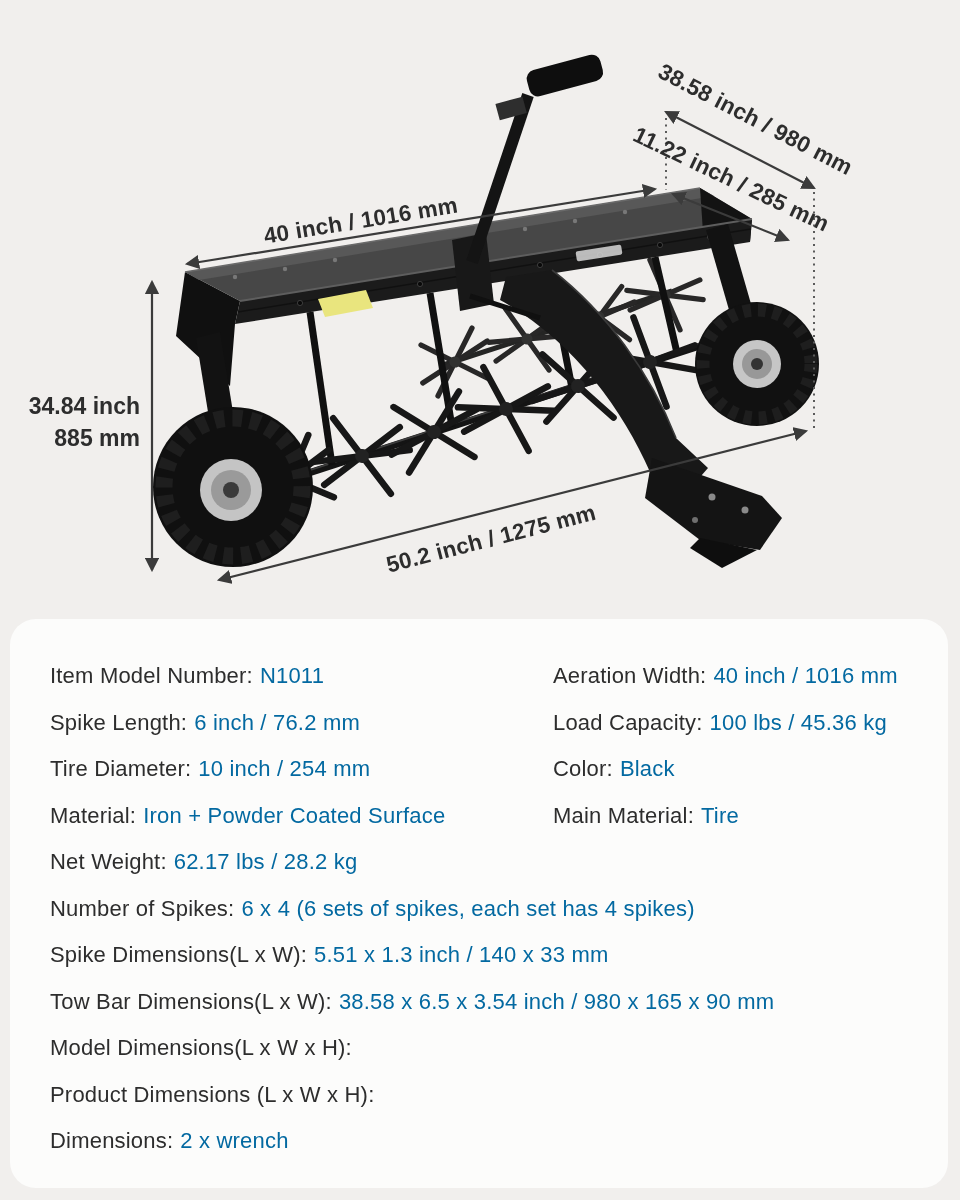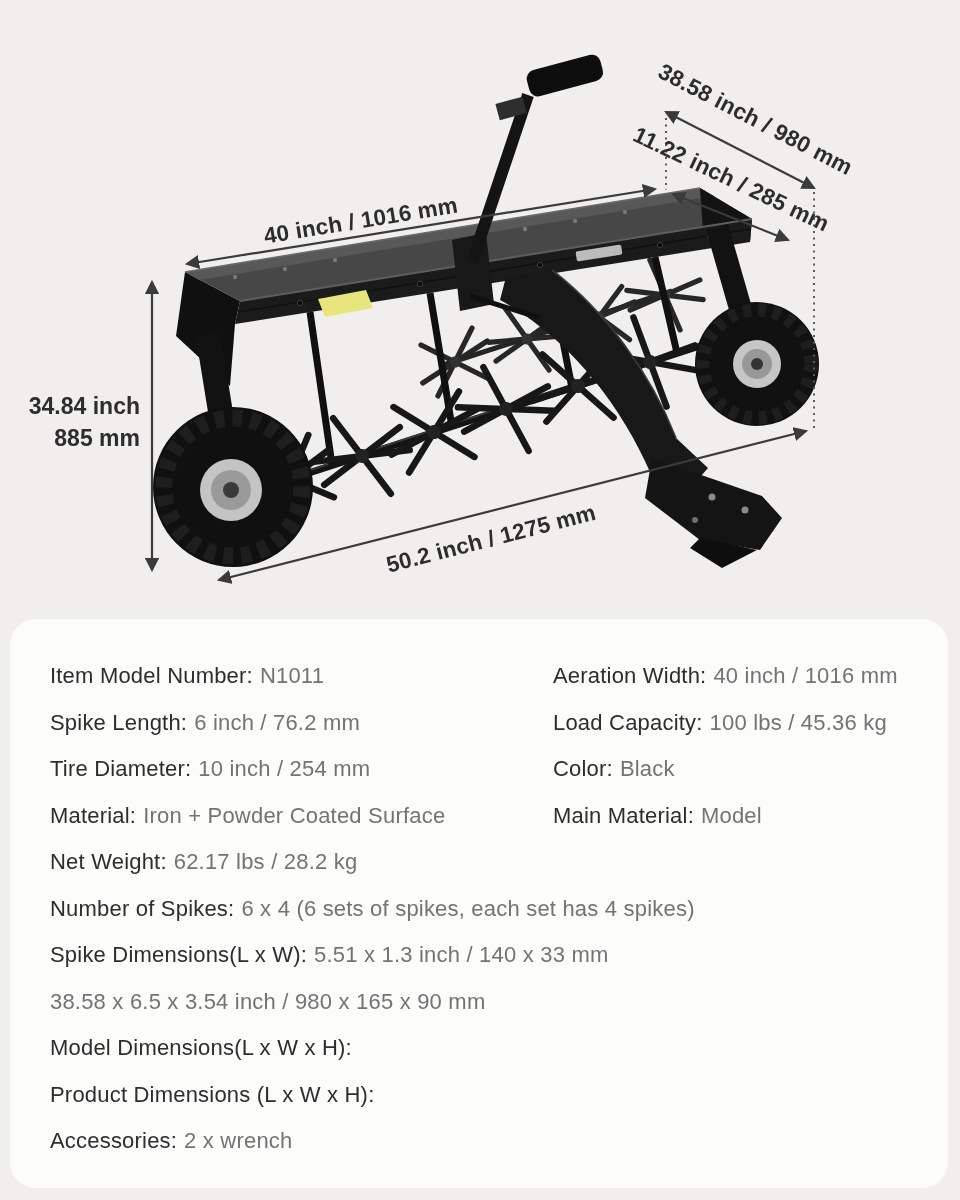--- a/index.html
+++ b/index.html
@@ -20,21 +20,21 @@
     background:#FCFCFB;border-radius:26px;
     box-sizing:border-box;
     padding:34px 44px 0 40px;
   }
   .cols{display:flex;}
   .col-l{width:503px;flex:none;}
   .col-r{flex:1;}
   .spec-row{height:46.5px;display:flex;align-items:center;white-space:nowrap;
     font-size:22px;color:#2D2D2D;letter-spacing:.2px;}
   .spec-label{color:#2D2D2D;margin-right:7px;}
-  .spec-value{color:#737373;}
+  .spec-value{color:#0369a1;}
 </style>
 </head>
 <body>
 
 <div class="figure-wrap">
 <svg width="960" height="620" viewBox="0 0 960 620">
   <defs>
     <marker id="ah" viewBox="0 0 10 10" refX="8.5" refY="5" markerWidth="6.5" markerHeight="6.5" orient="auto-start-reverse">
       <path d="M0,0 L10,5 L0,10 Z" fill="#3B3B3B"></path>
     </marker>
@@ -212,40 +212,41 @@
       <div class="spec-row">
         <span class="spec-label">Load Capacity:</span>
         <span class="spec-value">100 lbs / 45.36 kg</span>
       </div>
       <div class="spec-row">
         <span class="spec-label">Color:</span>
         <span class="spec-value">Black</span>
       </div>
       <div class="spec-row">
         <span class="spec-label">Main Material:</span>
-        <span class="spec-value">Model</span>
+        <span class="spec-value">Tire</span>
       </div>
     </div>
   </div>
   <div>
     <div class="spec-row">
       <span class="spec-label">Number of Spikes:</span>
       <span class="spec-value">6 x 4 (6 sets of spikes, each set has 4 spikes)</span>
     </div>
     <div class="spec-row">
       <span class="spec-label">Spike Dimensions(L x W):</span>
       <span class="spec-value">5.51 x 1.3 inch / 140 x 33 mm</span>
     </div>
     <div class="spec-row">
+      <span class="spec-label">Tow Bar Dimensions(L x W):</span>
       <span class="spec-value">38.58 x 6.5 x 3.54 inch / 980 x 165 x 90 mm</span>
     </div>
     <div class="spec-row">
       <span class="spec-label">Model Dimensions(L x W x H):</span>
     </div>
     <div class="spec-row">
       <span class="spec-label">Product Dimensions (L x W x H):</span>
     </div>
     <div class="spec-row">
-      <span class="spec-label">Accessories:</span>
+      <span class="spec-label">Dimensions:</span>
       <span class="spec-value">2 x wrench</span>
     </div>
   </div>
 </div>
 
 </body></html>

